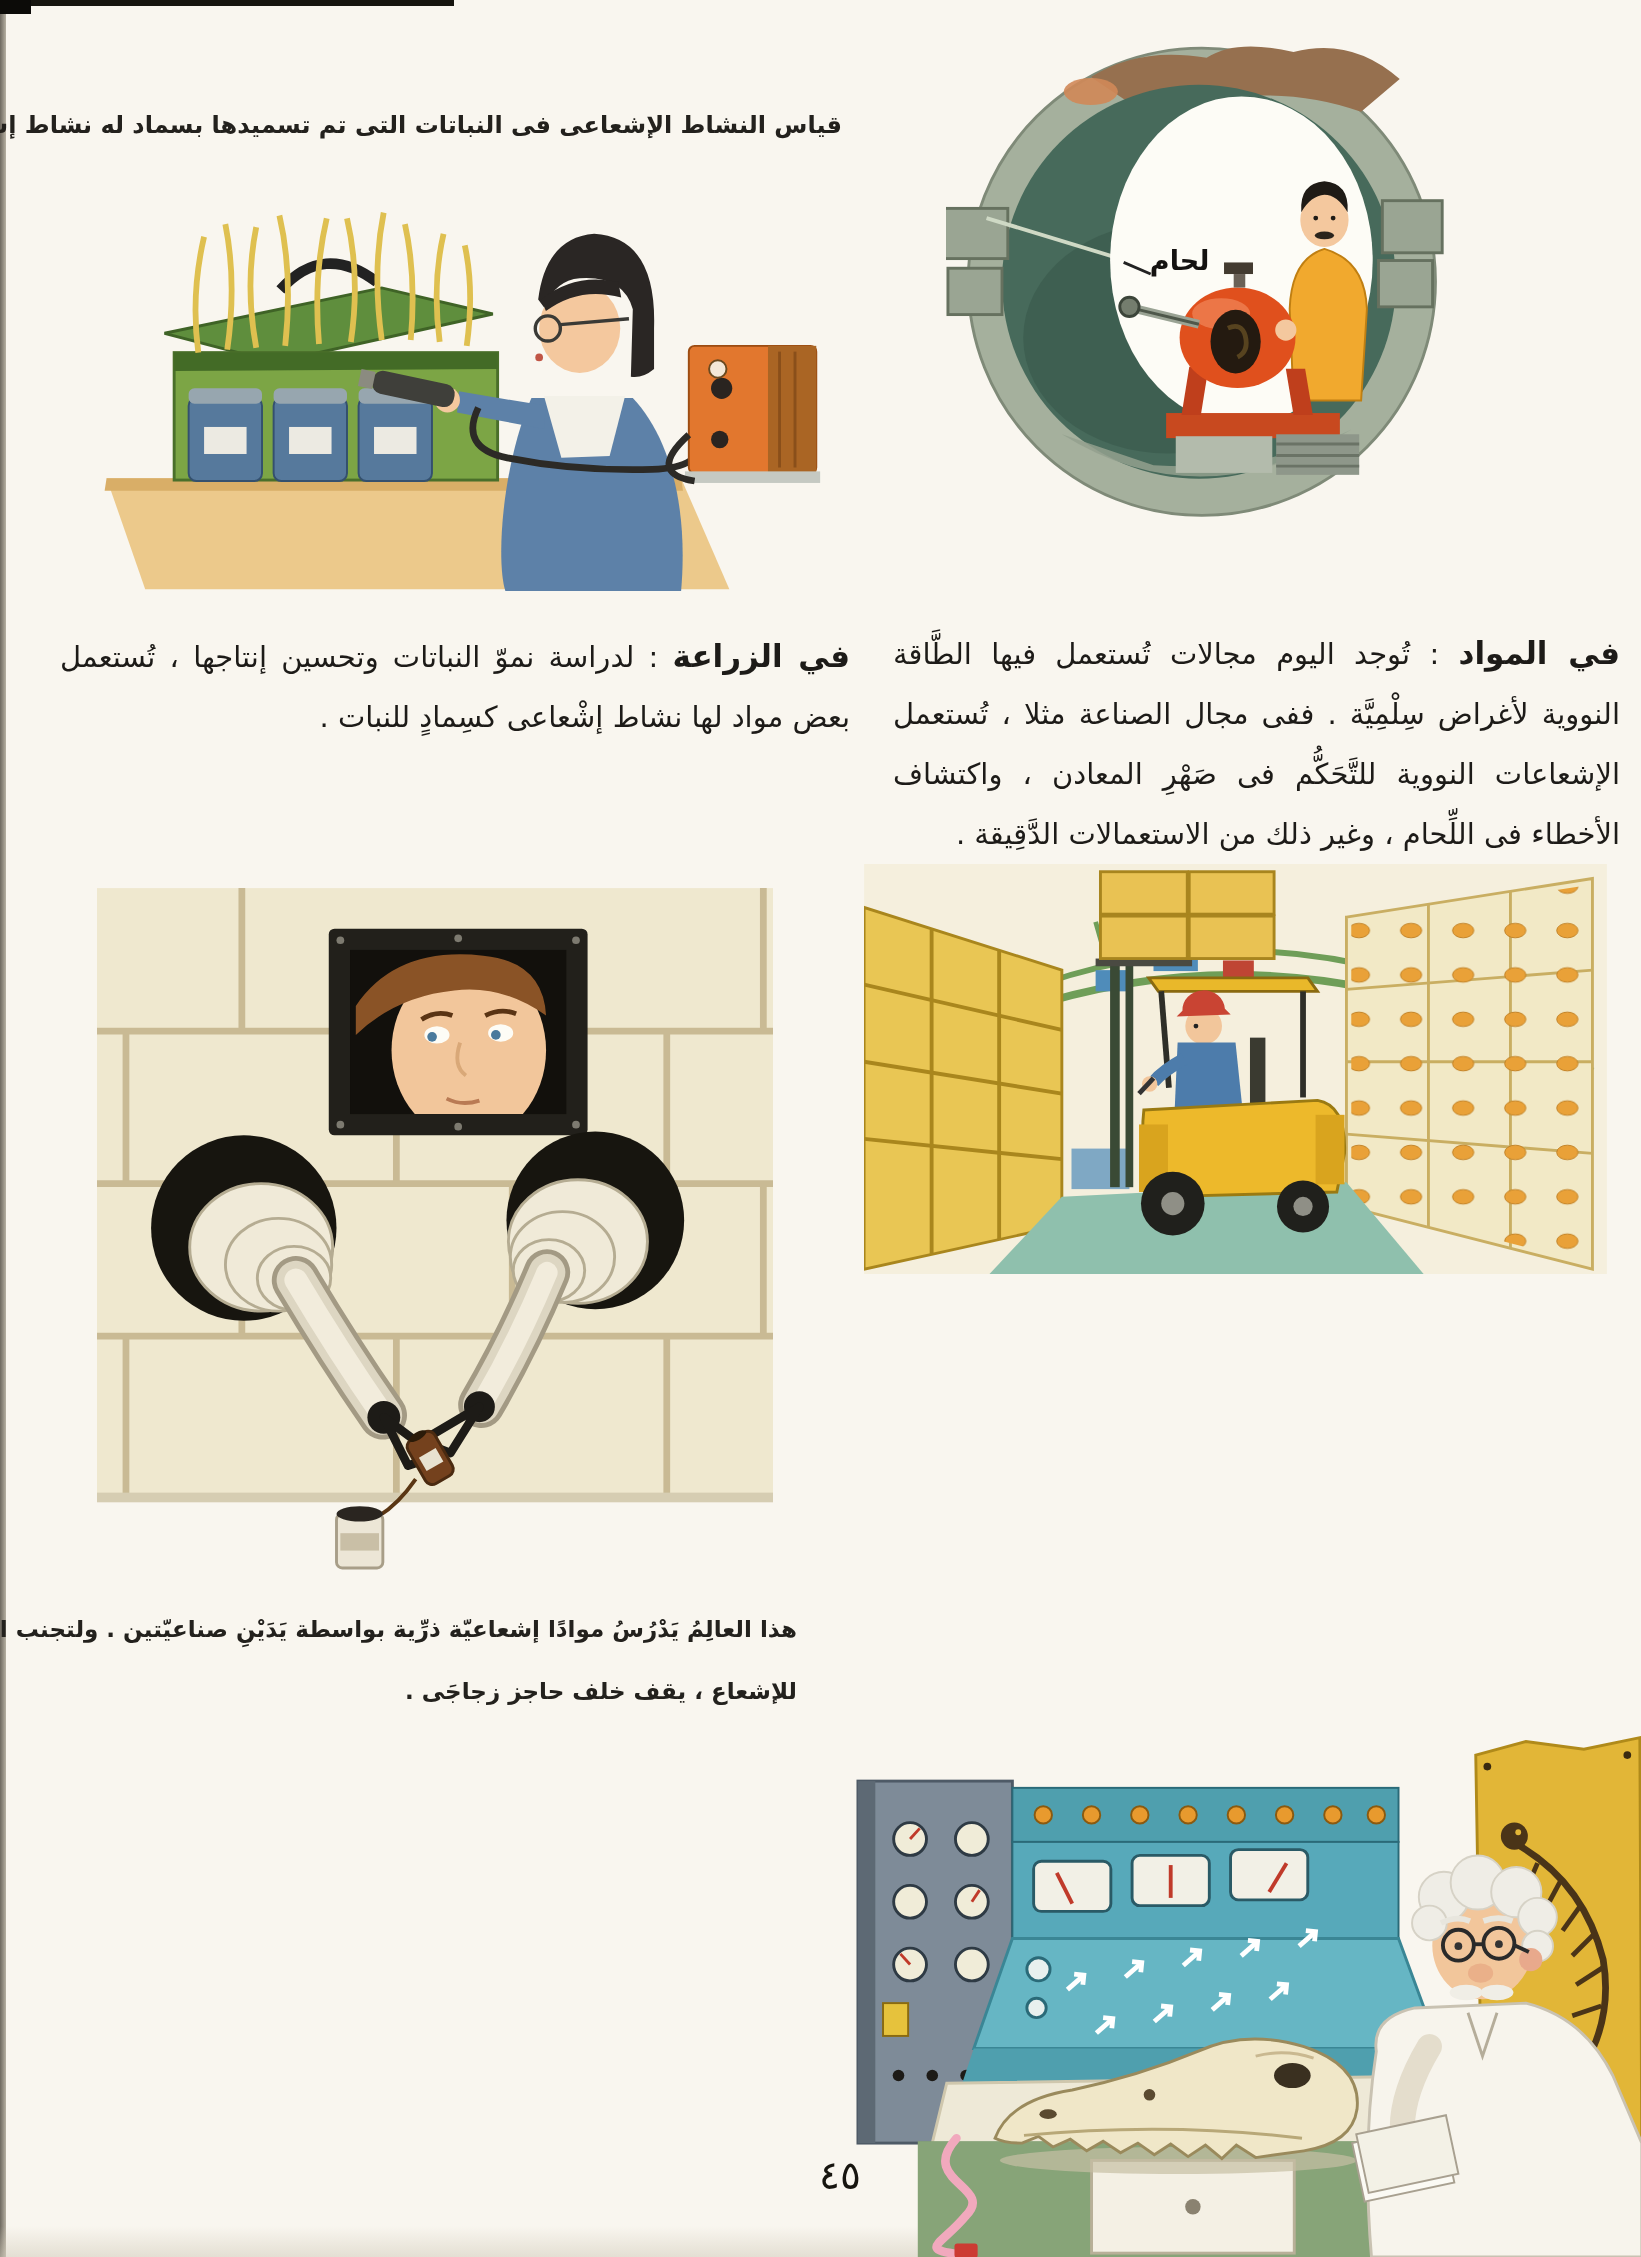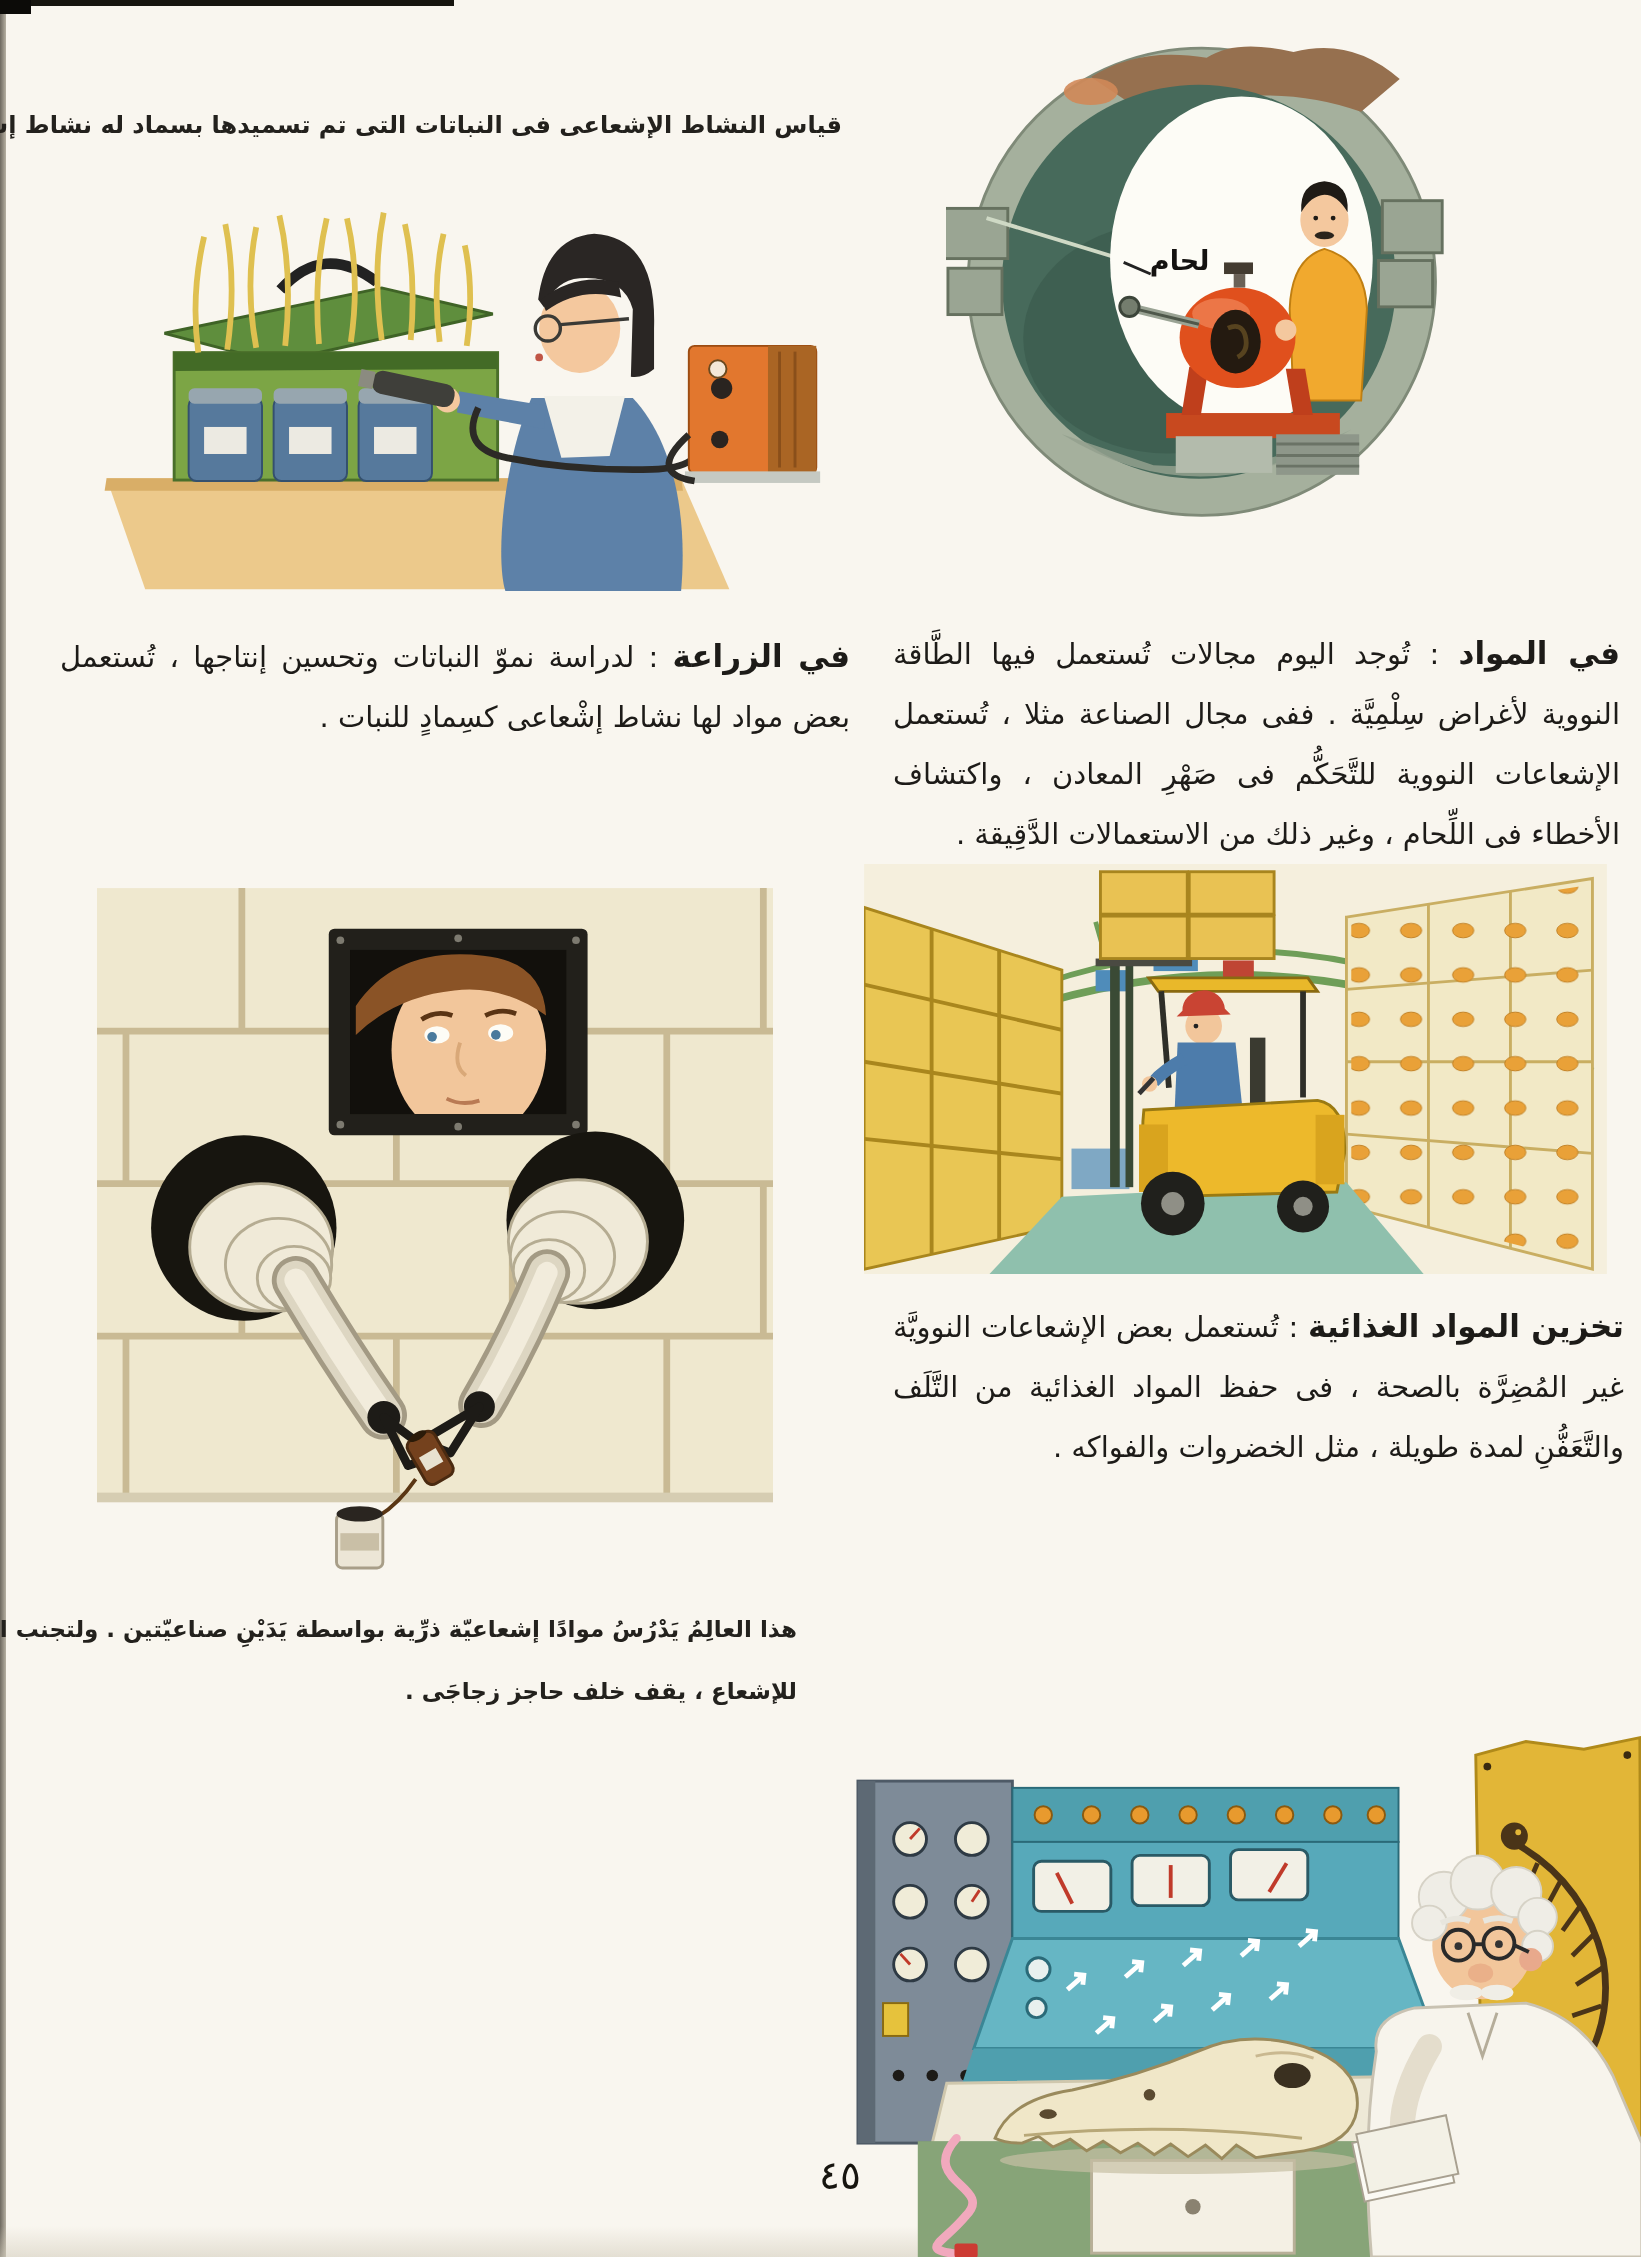--- a/index.html
+++ b/index.html
@@ -329,23 +329,20 @@
         <rect x="468" y="260" width="30" height="72" fill="#d9a41e"></rect>
         <line x1="300" y1="222" x2="285" y2="238" stroke="#333" stroke-width="5"></line>
         <circle cx="320" cy="352" r="33" fill="#20201c"></circle>
           <circle cx="320" cy="352" r="12" fill="#8f8f86"></circle>
         <circle cx="455" cy="355" r="27" fill="#20201c"></circle>
           <circle cx="455" cy="355" r="10" fill="#8f8f86"></circle>
       </g>
     </svg>
   </div>
 
-  <div class="para" style="left:893px;top:1296px;width:731px;">
-    <b class="hd">تخزين المواد الغذائية</b><span> : تُستعمل بعض الإشعاعات النوويَّة غير المُضِرَّة بالصحة ، فى حفظ المواد الغذائية من التَّلَف والتَّعَفُّنِ لمدة طويلة ، مثل الخضروات والفواكه .</span>
-  </div>
 
 
   <div class="cap" style="left:75px;top:1598px;width:722px;font-size:23px;line-height:62px;">
     <div>هذا العالِمُ يَدْرُسُ موادًا إشعاعيّة ذرِّية بواسطة يَدَيْنِ صناعيّتين . ولتجنب الآثار الضارة</div>
     <div>للإشعاع ، يقف خلف حاجز زجاجَى .</div>
   </div>
 
 
   <div class="ill" style="left:850px;top:1728px;width:792px;height:529px;">
     <svg viewBox="0 0 820 548">

